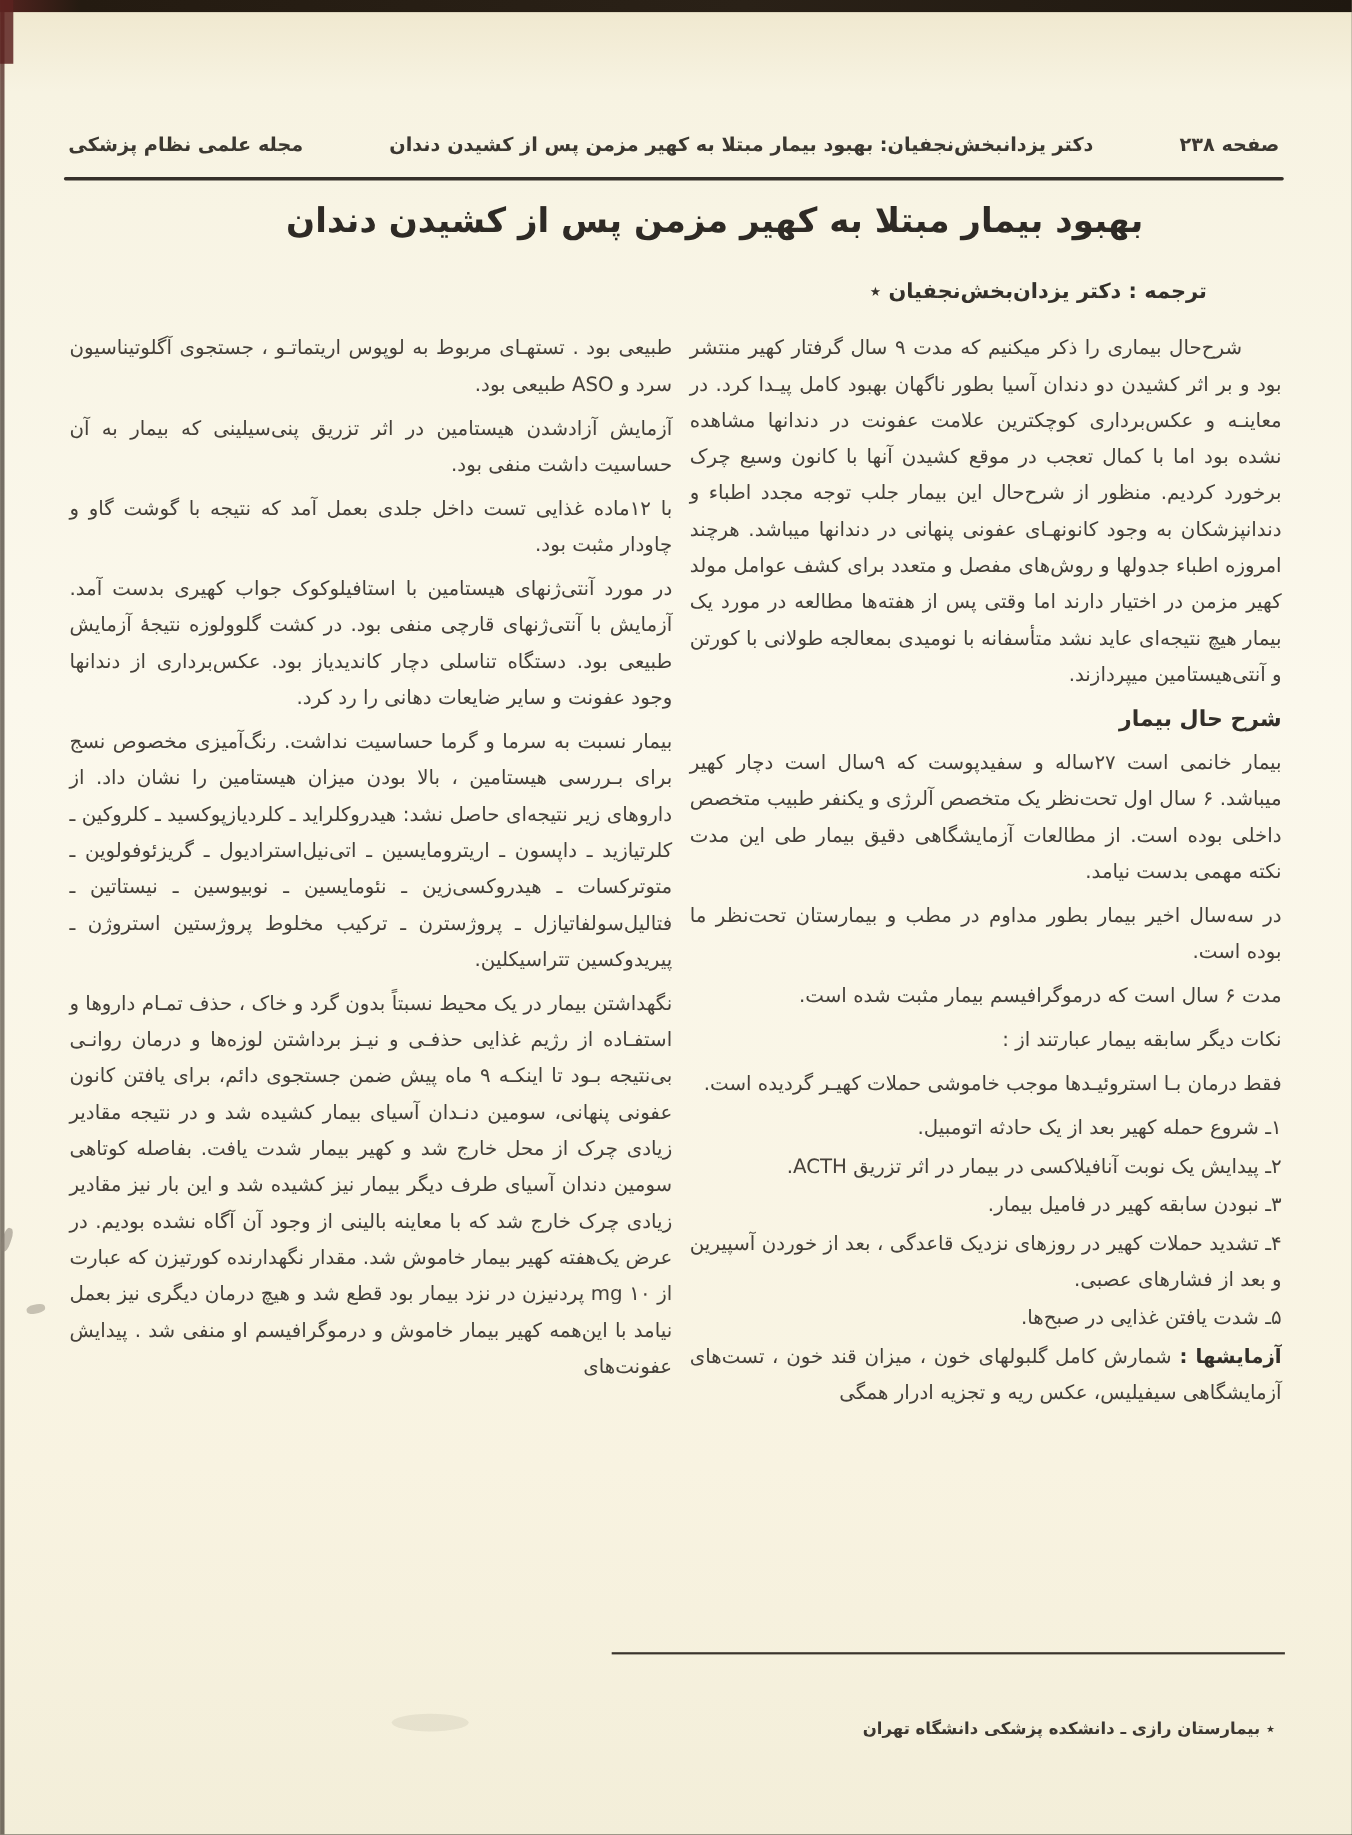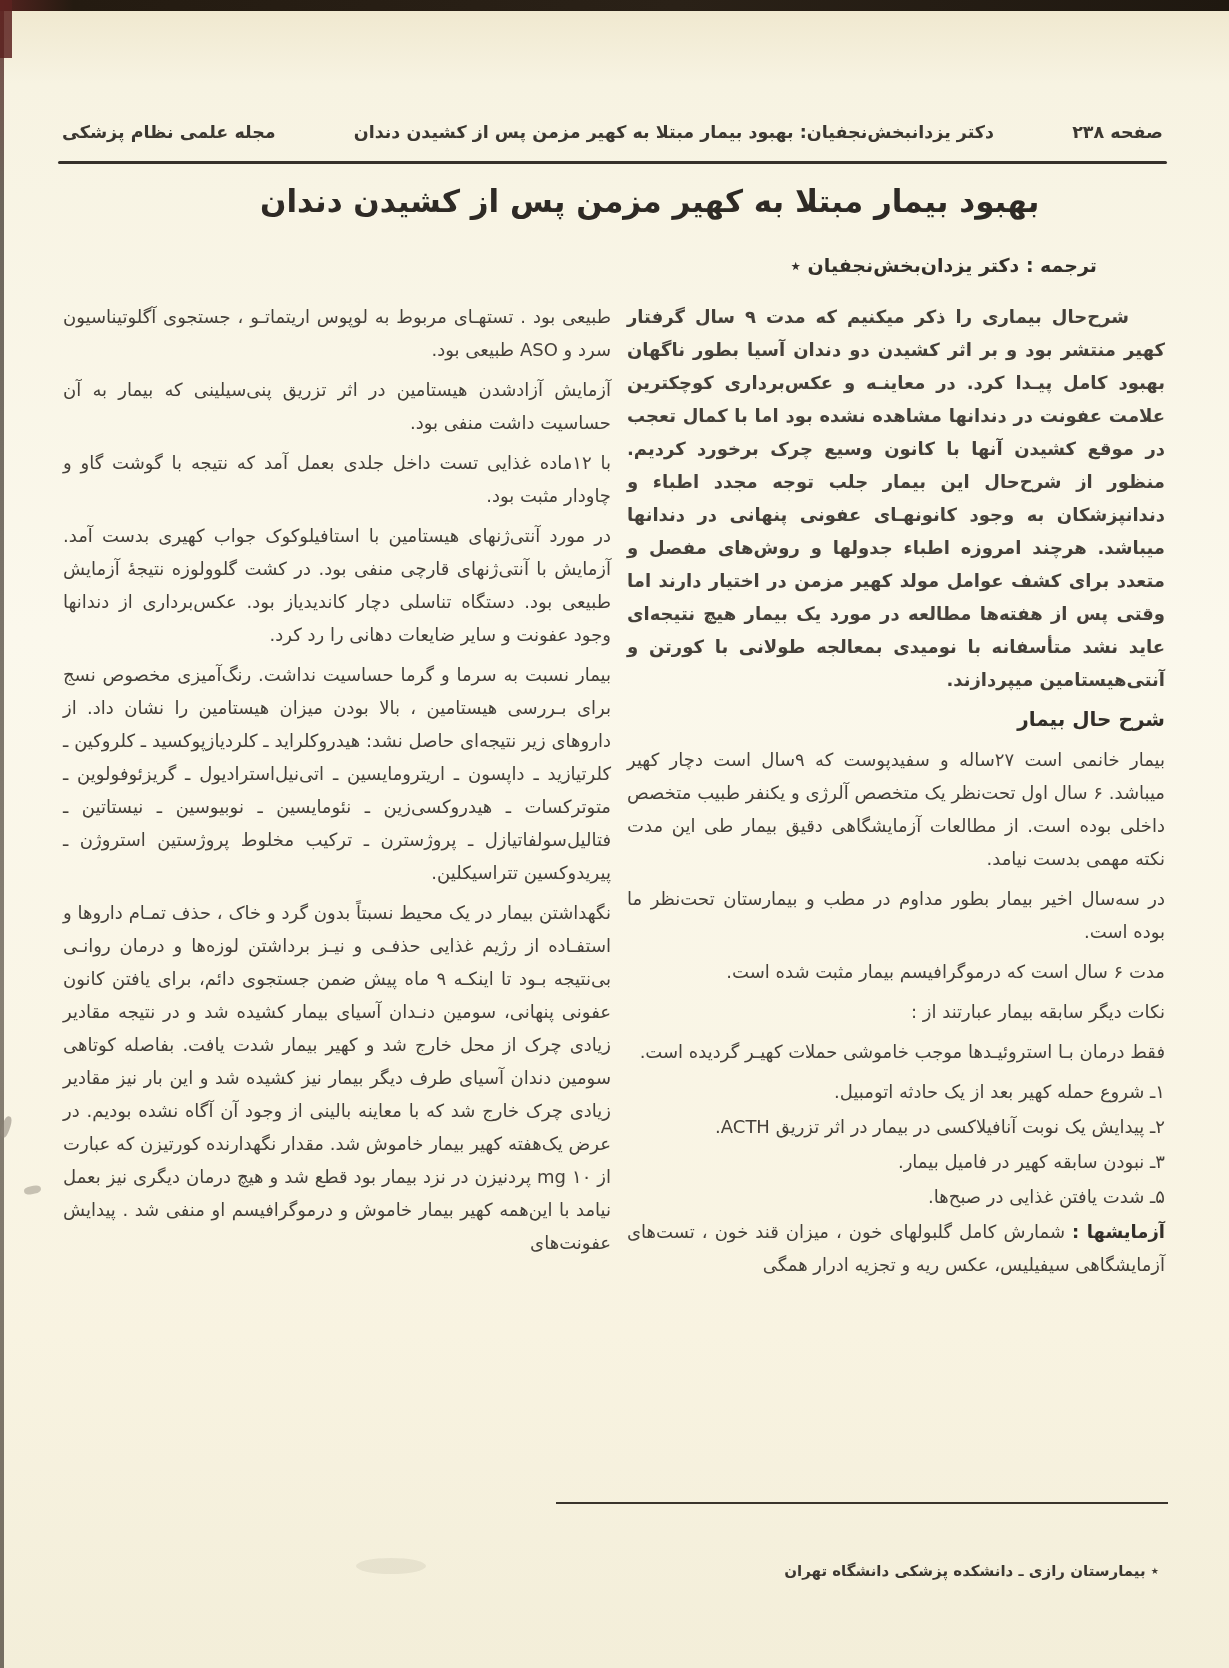--- a/index.html
+++ b/index.html
@@ -35,21 +35,21 @@
   }
 
   .columns{
     position:absolute;top:300px;right:64px;width:1102px;
     display:flex;gap:16px;align-items:flex-start;
   }
   .col{font-size:18px;line-height:33px;text-align:justify;color:#46413a;}
   .col-right{width:538px;}
   .col-left{width:548px;}
   .p{margin:0 0 7px;}
-  .p.indent{text-indent:36px;font-weight:bold;}
+  .p.indent{text-indent:36px;}
   .h{font-weight:700;font-size:20px;margin:3px 0 7px;color:#332f29;}
   .li{margin:1px 0 2px;}
   .lead{font-weight:700;color:#332f29;}
 
   .footnote-rule{position:absolute;top:1502px;left:556px;width:612px;height:2px;background:#3a342c;}
   .footnote{position:absolute;top:1562px;right:70px;font-size:15px;font-weight:700;color:#3d3831;}
 
   .artifact{position:absolute;background:#8a8276;border-radius:40%;}
   .a1{left:2px;top:1116px;width:8px;height:22px;transform:rotate(18deg);opacity:.55;}
   .a2{left:24px;top:1186px;width:17px;height:8px;transform:rotate(-12deg);opacity:.45;}
@@ -80,20 +80,21 @@
       <p class="p indent">شرح‌حال بیماری را ذکر میکنیم که مدت ۹ سال گرفتار کهیر منتشر بود و بر اثر کشیدن دو دندان آسیا بطور ناگهان بهبود کامل پیـدا کرد. در معاینـه و عکس‌برداری کوچکترین علامت عفونت در دندانها مشاهده نشده بود اما با کمال تعجب در موقع کشیدن آنها با کانون وسیع چرک برخورد کردیم. منظور از شرح‌حال این بیمار جلب توجه مجدد اطباء و دندانپزشکان به وجود کانونهـای عفونی پنهانی در دندانها میباشد. هرچند امروزه اطباء جدولها و روش‌های مفصل و متعدد برای کشف عوامل مولد کهیر مزمن در اختیار دارند اما وقتی پس از هفته‌ها مطالعه در مورد یک بیمار هیچ نتیجه‌ای عاید نشد متأسفانه با نومیدی بمعالجه طولانی با کورتن و آنتی‌هیستامین میپردازند.</p>
       <p class="h">شرح حال بیمار</p>
       <p class="p">بیمار خانمی است ۲۷ساله و سفیدپوست که ۹سال است دچار کهیر میباشد. ۶ سال اول تحت‌نظر یک متخصص آلرژی و یکنفر طبیب متخصص داخلی بوده است. از مطالعات آزمایشگاهی دقیق بیمار طی این مدت نکته مهمی بدست نیامد.</p>
       <p class="p">در سه‌سال اخیر بیمار بطور مداوم در مطب و بیمارستان تحت‌نظر ما بوده است.</p>
       <p class="p">مدت ۶ سال است که درموگرافیسم بیمار مثبت شده است.</p>
       <p class="p">نکات دیگر سابقه بیمار عبارتند از :</p>
       <p class="p">فقط درمان بـا استروئیـدها موجب خاموشی حملات کهیـر گردیده است.</p>
       <p class="li">۱ـ شروع حمله کهیر بعد از یک حادثه اتومبیل.</p>
       <p class="li">۲ـ پیدایش یک نوبت آنافیلاکسی در بیمار در اثر تزریق ACTH.</p>
       <p class="li">۳ـ نبودن سابقه کهیر در فامیل بیمار.</p>
+      <p class="li">۴ـ تشدید حملات کهیر در روزهای نزدیک قاعدگی ، بعد از خوردن آسپیرین و بعد از فشارهای عصبی.</p>
       <p class="li">۵ـ شدت یافتن غذایی در صبح‌ها.</p>
       <p class="p"><span class="lead">آزمایشها :</span><span> شمارش کامل گلبولهای خون ، میزان قند خون ، تست‌های آزمایشگاهی سیفیلیس، عکس ریه و تجزیه ادرار همگی</span></p>
     </div>
 
     <div class="col col-left">
       <p class="p">طبیعی بود . تستهـای مربوط به لوپوس اریتماتـو ، جستجوی آگلوتیناسیون سرد و ASO طبیعی بود.</p>
       <p class="p">آزمایش آزادشدن هیستامین در اثر تزریق پنی‌سیلینی که بیمار به آن حساسیت داشت منفی بود.</p>
       <p class="p">با ۱۲ماده غذایی تست داخل جلدی بعمل آمد که نتیجه با گوشت گاو و چاودار مثبت بود.</p>
       <p class="p">در مورد آنتی‌ژنهای هیستامین با استافیلوکوک جواب کهیری بدست آمد. آزمایش با آنتی‌ژنهای قارچی منفی بود. در کشت گلوولوزه نتیجهٔ آزمایش طبیعی بود. دستگاه تناسلی دچار کاندیدیاز بود. عکس‌برداری از دندانها وجود عفونت و سایر ضایعات دهانی را رد کرد.</p>
       <p class="p">بیمار نسبت به سرما و گرما حساسیت نداشت. رنگ‌آمیزی مخصوص نسج برای بـررسی هیستامین ، بالا بودن میزان هیستامین را نشان داد. از داروهای زیر نتیجه‌ای حاصل نشد: هیدروکلراید ـ کلردیازپوکسید ـ کلروکین ـ کلرتیازید ـ داپسون ـ اریترومایسین ـ اتی‌نیل‌استرادیول ـ گریزئوفولوین ـ متوترکسات ـ هیدروکسی‌زین ـ نئومایسین ـ نوبیوسین ـ نیستاتین ـ فتالیل‌سولفاتیازل ـ پروژسترن ـ ترکیب مخلوط پروژستین استروژن ـ پیریدوکسین تتراسیکلین.</p>

